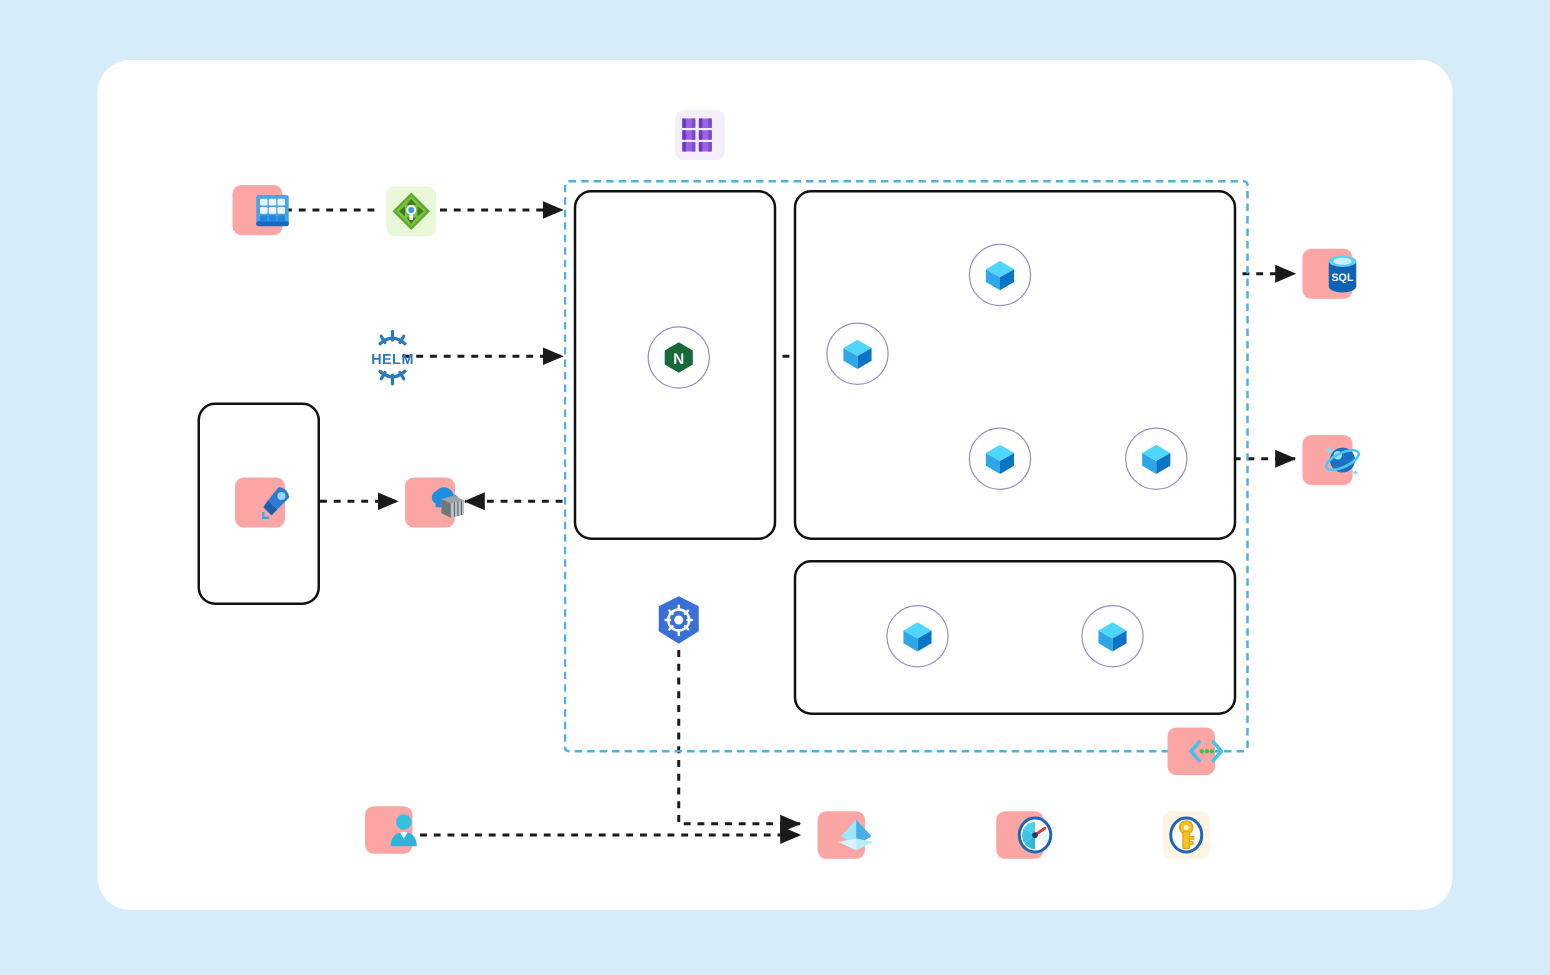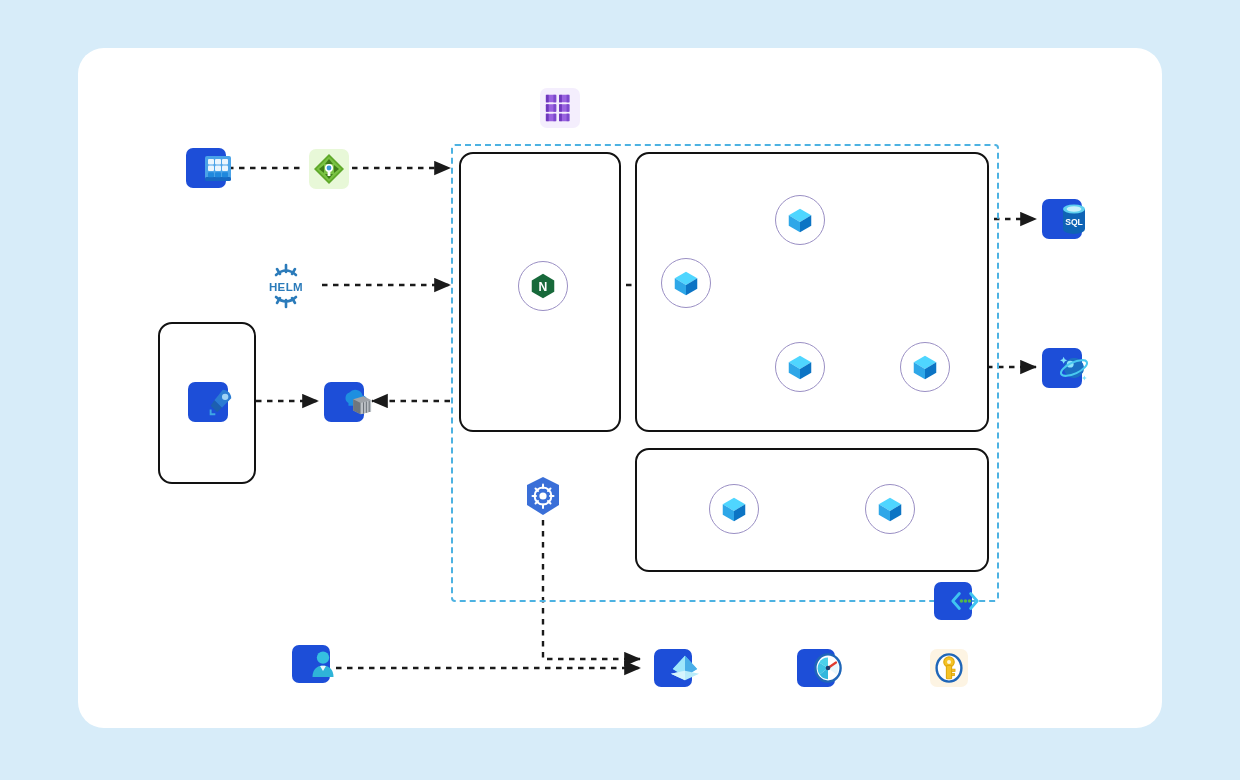--- a/index.html
+++ b/index.html
@@ -71,21 +71,21 @@
   
   .tile {
     position: absolute;
     width: 38px; height: 38px;
     border-radius: 7px;
     display: flex;
     align-items: center;
     justify-content: center;
   }
   .tile svg { display: block; }
-  .tile.bg-blue   { background: #1d4ed8; padding-left: 24px; }
+  .tile.bg-blue   { background: #fca5a5; padding-left: 24px; }
   .tile.bg-green  { background: #e8f8d8; }
   .tile.bg-purple { background: #f4eefd; }
   .tile.bg-cream  { background: #fdf4e3; }
 
   .plain-icon {
     position: absolute;
     display: flex;
     align-items: center;
     justify-content: center;
   }
@@ -243,21 +243,21 @@
           <polygon points="7,17 12,13 12,21"></polygon>
           <polygon points="27,17 22,13 22,21"></polygon>
         </g>
         <circle cx="17" cy="16" r="4" fill="#ffffff"></circle>
         <circle cx="17" cy="16" r="2.4" fill="#3c9ad6"></circle>
         <rect x="15.6" y="19" width="2.8" height="5" fill="#ffffff"></rect>
       </svg>
     </span>
   </div>
 
-  <div class="plain-icon" style="left:260px;top:258px;width:52px;height:56px">
+  <div class="plain-icon" style="left:288px;top:258px;width:52px;height:56px">
     <span>
       <svg width="52" height="54" viewBox="0 0 52 54">
         <g stroke="#2b7bba" stroke-width="2.6" stroke-linecap="round" fill="none">
           <path d="M16,16 Q26,7 36,16"></path>
           <path d="M26,6 L26,13"></path>
           <path d="M17,10 L20,15"></path>
           <path d="M35,10 L32,15"></path>
           <path d="M16,38 Q26,47 36,38"></path>
           <path d="M26,48 L26,41"></path>
           <path d="M17,44 L20,39"></path>

